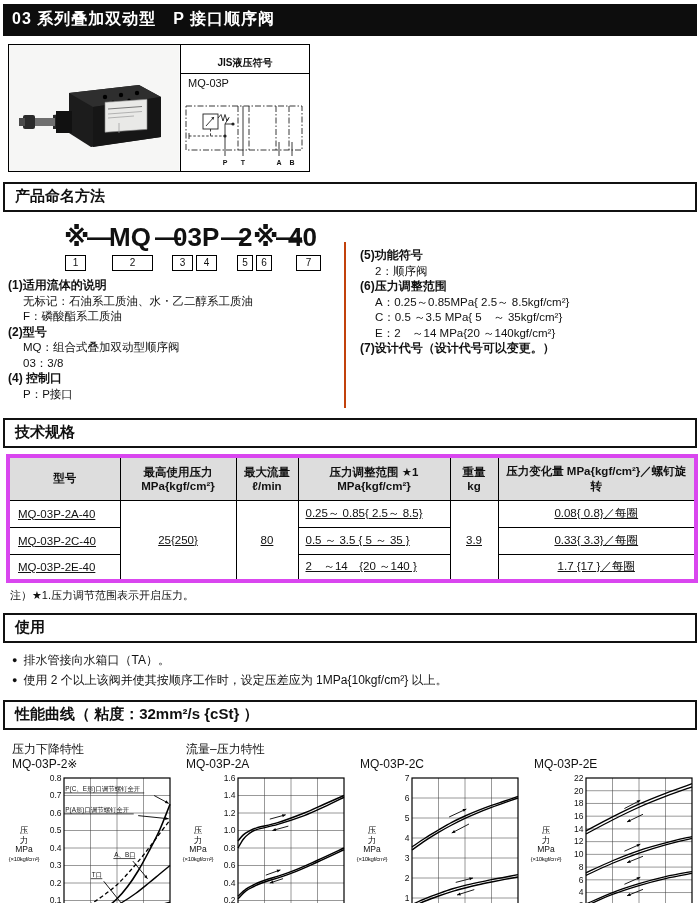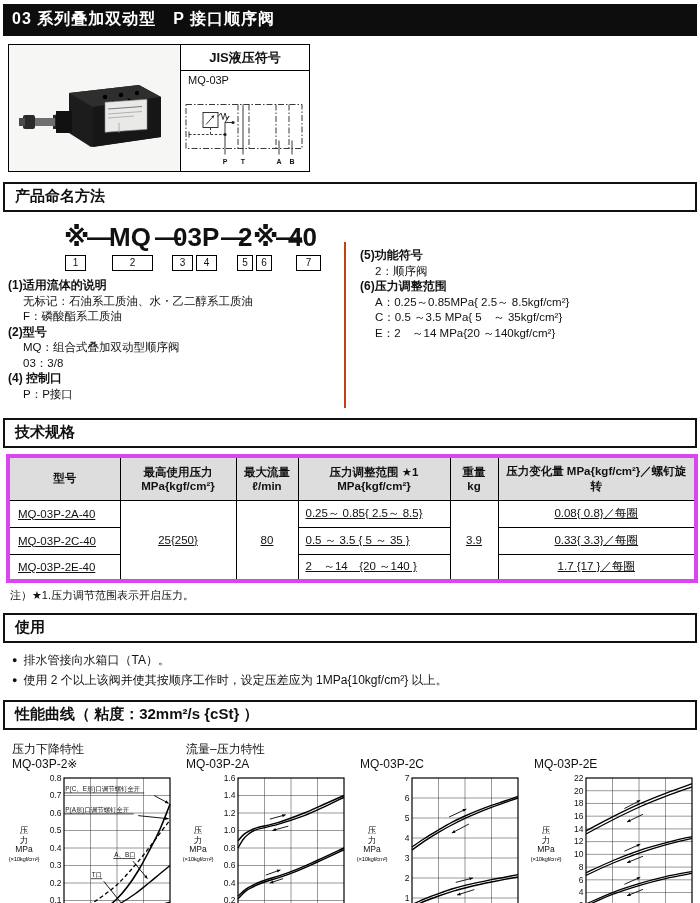--- a/index.html
+++ b/index.html
@@ -6,21 +6,21 @@
     font-family:"Liberation Sans","DejaVu Sans",sans-serif;color:#111;}
   *{box-sizing:border-box;}
 
   .titlebar{margin:4px 3px 0 3px;background:#0d0d0d;color:#fff;font-weight:bold;
     font-size:16px;padding:5px 9px 6px 9px;letter-spacing:1px;}
 
   
   .product-box{margin:8px 0 0 8px;width:302px;height:128px;border:1px solid #000;display:flex;background:#fff;}
   .photo-cell{width:172px;border-right:1px solid #000;position:relative;background:#fbfbfb;}
   .jis-cell{flex:1;display:flex;flex-direction:column;}
-  .jis-head{border-bottom:1px solid #000;text-align:center;font-weight:bold;font-size:13px;padding:4px 0 3px 0;}
+  .jis-head{border-bottom:1px solid #000;text-align:center;font-weight:bold;font-size:10px;padding:4px 0 3px 0;margin-top:7px;}
   .jis-model{font-size:11px;padding:3px 0 0 7px;}
   .jis-sym{flex:1;}
 
   
   .sec-head{margin:10px 3px 0 3px;border:2px solid #111;font-weight:bold;font-size:15px;
     padding:3px 10px 4px 10px;}
 
   
   .naming{margin:6px 8px 0 8px;display:flex;min-height:190px;}
   .nm-left{width:336px;}
@@ -176,20 +176,23 @@
   <div class="nm-right">
     <div class="nm-item">
       <div class="nm-head">(5)功能符号</div>
       <div class="nm-line">2：顺序阀</div>
     </div>
     <div class="nm-item">
       <div class="nm-head">(6)压力调整范围</div>
       <div class="nm-line">A：0.25～0.85MPa{ 2.5～ 8.5kgf/cm²}</div>
       <div class="nm-line">C：0.5 ～3.5 MPa{ 5　～ 35kgf/cm²}</div>
       <div class="nm-line">E：2　～14  MPa{20 ～140kgf/cm²}</div>
+    </div>
+    <div class="nm-item">
+      <div class="nm-head">(7)设计代号（设计代号可以变更。）</div>
     </div>
   </div>
 </div>
 
 <div class="sec-head">技术规格</div>
 <table class="spec-table">
   <colgroup>
     <col class="col-model">
       <col class="col-maxp">
       <col class="col-flow">

